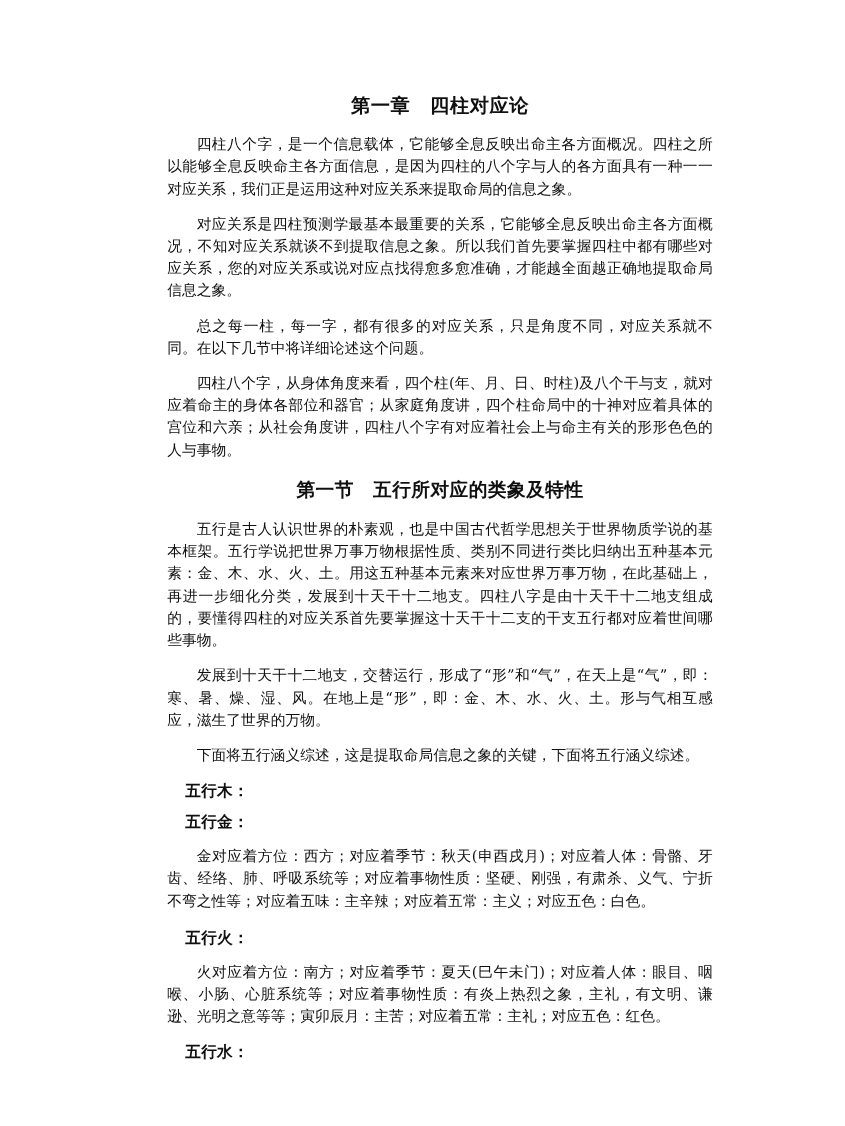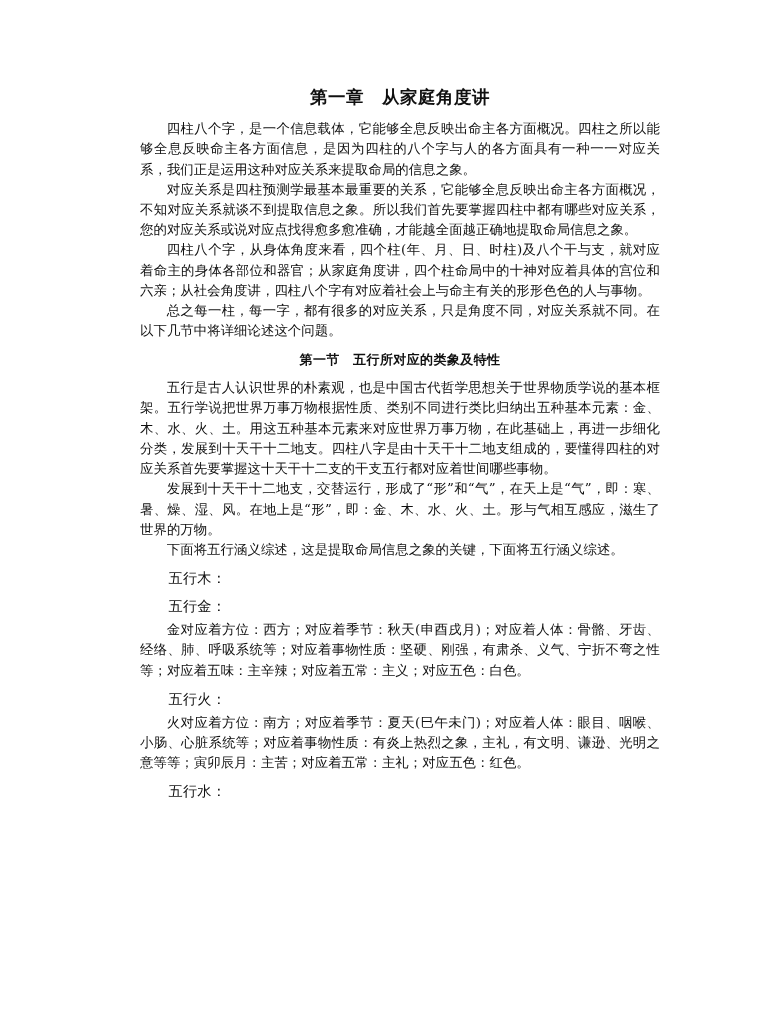--- a/index.html
+++ b/index.html
@@ -31,62 +31,62 @@
   .chapter-title {
     font-size: 17.5px;
     font-weight: bold;
     text-align: center;
     letter-spacing: 0.5px;
     margin: 0 0 9px 0;
     line-height: 1.5;
     white-space: pre;
   }
   .section-title {
-    font-size: 13px;
+    font-size: 17px;
     font-weight: bold;
     text-align: center;
     letter-spacing: 0.4px;
     margin: 9px 0 7px 0;
     line-height: 1.6;
     white-space: pre;
   }
   p.body-text {
     font-size: 13.4px;
     line-height: 20.2px;
-    margin: 0;
+    margin: 12px;
     text-align: justify;
     text-justify: inter-ideograph;
     text-indent: 2em;
     letter-spacing: 0.05px;
     word-break: break-all;
   }
   .sub-heading {
     font-size: 14.2px;
-    font-weight: normal;
+    font-weight: bold;
     margin: 8px 0 4px 0;
     text-indent: 2em;
     line-height: 20px;
     letter-spacing: 0.3px;
   }
 </style>
 </head>
 <body>
 
 <div class="page">
   <div class="content">
 
-    <h1 class="chapter-title">第一章　从家庭角度讲</h1>
+    <h1 class="chapter-title">第一章　四柱对应论</h1>
 
     <p class="body-text">四柱八个字，是一个信息载体，它能够全息反映出命主各方面概况。四柱之所以能够全息反映命主各方面信息，是因为四柱的八个字与人的各方面具有一种一一对应关系，我们正是运用这种对应关系来提取命局的信息之象。</p>
 
     <p class="body-text">对应关系是四柱预测学最基本最重要的关系，它能够全息反映出命主各方面概况，不知对应关系就谈不到提取信息之象。所以我们首先要掌握四柱中都有哪些对应关系，您的对应关系或说对应点找得愈多愈准确，才能越全面越正确地提取命局信息之象。</p>
 
+    <p class="body-text">总之每一柱，每一字，都有很多的对应关系，只是角度不同，对应关系就不同。在以下几节中将详细论述这个问题。</p>
+
     <p class="body-text">四柱八个字，从身体角度来看，四个柱(年、月、日、时柱)及八个干与支，就对应着命主的身体各部位和器官；从家庭角度讲，四个柱命局中的十神对应着具体的宫位和六亲；从社会角度讲，四柱八个字有对应着社会上与命主有关的形形色色的人与事物。</p>
-
-    <p class="body-text">总之每一柱，每一字，都有很多的对应关系，只是角度不同，对应关系就不同。在以下几节中将详细论述这个问题。</p>
 
     <h2 class="section-title">第一节　五行所对应的类象及特性</h2>
 
     <p class="body-text">五行是古人认识世界的朴素观，也是中国古代哲学思想关于世界物质学说的基本框架。五行学说把世界万事万物根据性质、类别不同进行类比归纳出五种基本元素：金、木、水、火、土。用这五种基本元素来对应世界万事万物，在此基础上，再进一步细化分类，发展到十天干十二地支。四柱八字是由十天干十二地支组成的，要懂得四柱的对应关系首先要掌握这十天干十二支的干支五行都对应着世间哪些事物。</p>
 
     <p class="body-text">发展到十天干十二地支，交替运行，形成了“形”和“气”，在天上是“气”，即：寒、暑、燥、湿、风。在地上是“形”，即：金、木、水、火、土。形与气相互感应，滋生了世界的万物。</p>
 
     <p class="body-text">下面将五行涵义综述，这是提取命局信息之象的关键，下面将五行涵义综述。</p>
 
     <h3 class="sub-heading">五行木：</h3>

